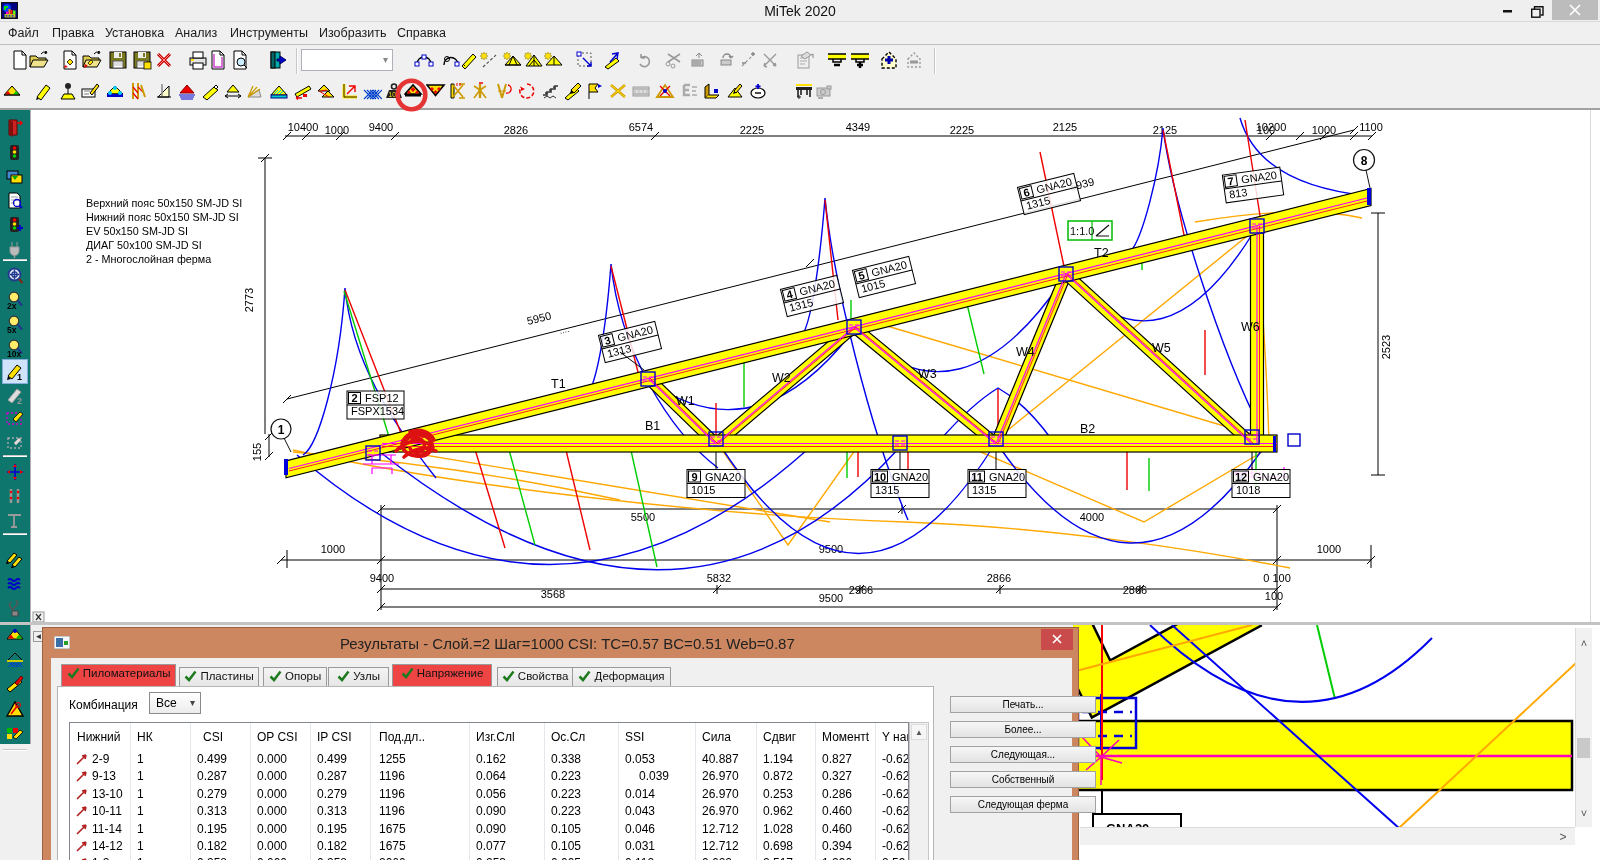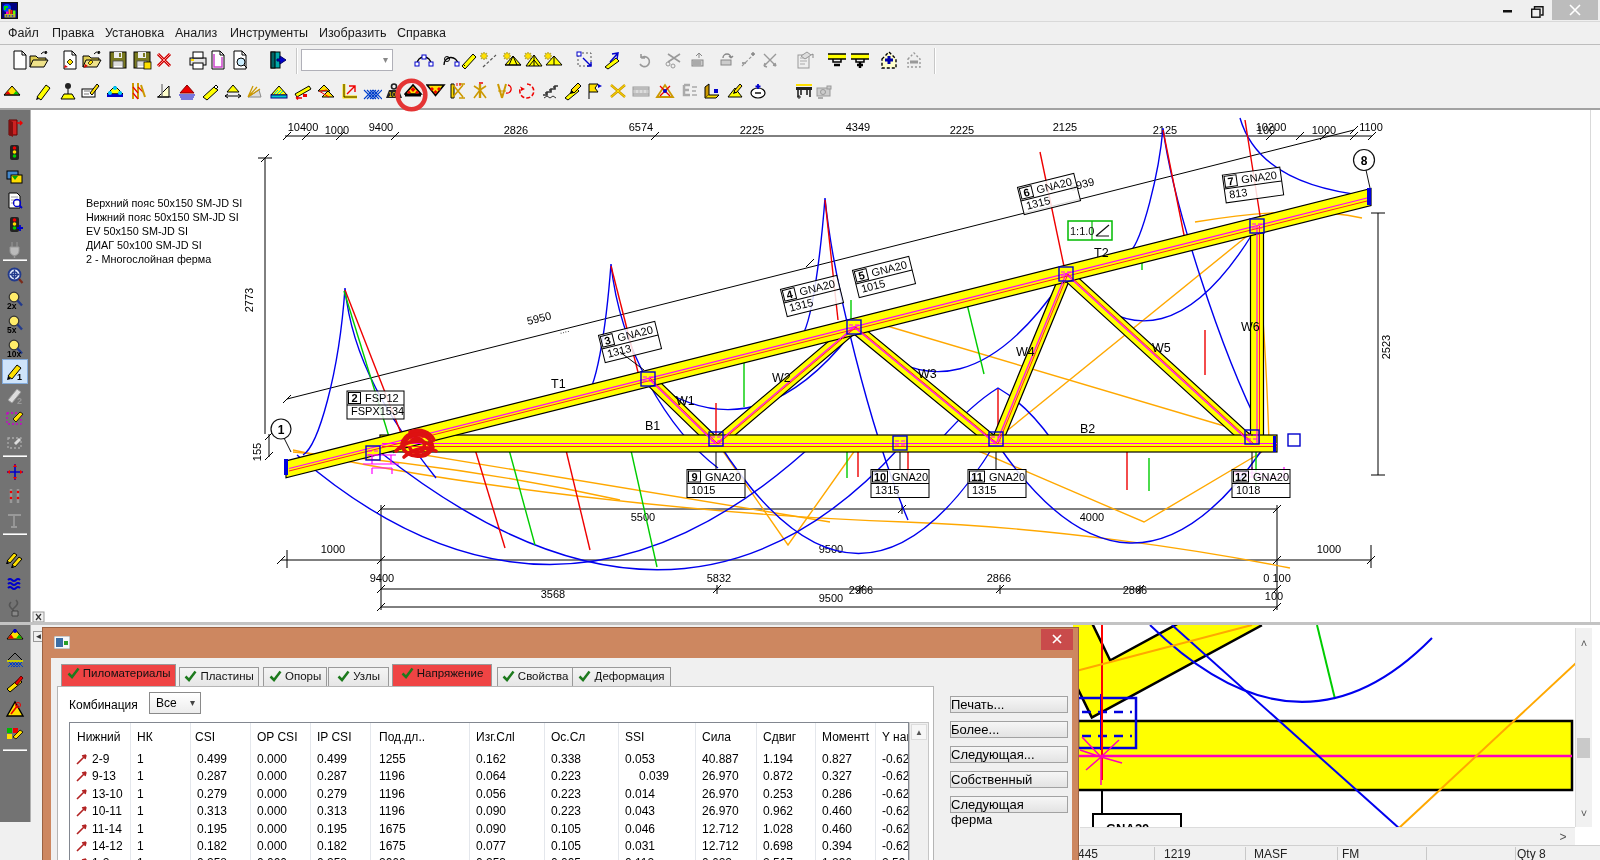--- a/index.html
+++ b/index.html
@@ -4,43 +4,44 @@
 #root{position:relative;width:1600px;height:860px;background:#f0f0f0}
 .abs{position:absolute}
 #titlebar{left:0;top:0;width:1600px;height:22px;background:#efefef;border-bottom:1px solid #d9d9d9}
 #title{left:0;top:3px;width:1600px;text-align:center;font-size:14px;color:#111}
 #closebox{left:1552px;top:0;width:46px;height:20px;background:#bcbcbc;color:#fff;text-align:center;font-size:13px;line-height:19px}
 #menubar{left:0;top:22px;width:1600px;height:23px;background:#f0f0f0;font-size:12.5px;color:#1a1a1a;border-bottom:1px solid #bdbdbd}
 #menubar span{position:absolute;top:4px}
 #tb1{left:0;top:45px;width:1600px;height:31px;background:#f0f0f0}
 #tb2{left:0;top:76px;width:1600px;height:34px;background:#f0f0f0;border-bottom:2px solid #a2a2a2}
 .ic{position:absolute;width:20px;height:20px}
-#sidebar{left:0;top:110px;width:31px;height:712px;background:#737373;border-right:1px solid #b0b0b0}
+#sidebar{left:0;top:110px;width:31px;height:634px;background:#0f766e;border-right:1px solid #b0b0b0}
 #canvas{left:31px;top:110px;width:1559px;height:512px;background:#ffffff}
 #canvr{left:1590px;top:110px;width:10px;height:512px;background:#fff;border-left:1px solid #d9d9d9}
 #canvline{left:0;top:622px;width:1600px;height:3px;background:#c3c3c3}
 #lowleft{left:31px;top:625px;width:18px;height:235px;background:#f0f0f0}
 #lr{left:1073px;top:625px;width:527px;height:235px;background:#ffffff}
 #dlg{left:42px;top:627px;width:1037px;height:233px;background:#cd8760;border:1px solid #9a6243;border-bottom:none;z-index:10}
 #dlgtitle{left:0;top:0;width:1035px;height:30px;color:#222;font-size:15px}
 #dlgclose{left:998px;top:1px;width:32px;height:21px;background:#c94b4b;color:#fff;text-align:center;font-size:12px;line-height:20px}
 #dlgbody{left:8px;top:30px;width:1021px;height:203px;background:#f0f0f0}
 .tab{position:absolute;top:9px;height:19px;background:linear-gradient(#f4f4f4,#e6e6e6);border:1px solid #9a9a9a;border-bottom:none;font-size:11.5px;color:#111;text-align:center;z-index:2;line-height:17px;white-space:nowrap}
 .tabA{top:6px;height:22px;background:#ef4444;z-index:3}
 #tabpage{left:6px;top:28px;width:877px;height:175px;background:#fff;border:1px solid #b5b5b5;z-index:1}
-.btn{position:absolute;left:899px;width:118px;height:17px;background:linear-gradient(#f6f6f6,#e3e3e3);border:1px solid #a2a2a2;font-size:13px;line-height:15px;color:#000;z-index:4}
+.btn{position:absolute;left:899px;width:146px;height:17px;background:linear-gradient(#f6f6f6,#e3e3e3);border:1px solid #a2a2a2;font-size:10px;text-align:center;line-height:15px;color:#000;z-index:4}
 #tbl{left:18px;top:64px;width:840px;height:139px;background:#fff;border:1px solid #828790;font-size:12px;color:#000;z-index:4;overflow:hidden}
 .hdr{position:absolute;top:7px;color:#000;white-space:nowrap}
 .cs{position:absolute;top:0;width:1px;height:139px;background:#e4e7ec}
 .row{position:absolute;left:0;width:838px;height:17px}
 .cell{position:absolute;top:1px;white-space:nowrap}
 #vsb{left:858px;top:64px;width:20px;height:139px;background:#f0f0f0;border:1px solid #c6c6c6;z-index:4}</style></head>
 <body>
 <div id="root">
 <div class="abs" id="titlebar"></div>
+<div class="abs" id="title">MiTek 2020</div>
 <svg class="abs" style="left:1px;top:2px" width="18" height="17">
       <rect x="0.5" y="0.5" width="16" height="16" fill="#000080" stroke="#111"></rect>
       <circle cx="6" cy="6" r="4" fill="#0040ff"></circle>
       <path d="M3,4 h4 v2 h-2 v2 h-2 z" fill="#00dd00"></path>
       <rect x="7.5" y="7" width="2" height="5" fill="#ff8800"></rect>
       <rect x="9.5" y="8" width="2" height="4" fill="#ff2200"></rect>
       <rect x="5" y="9.5" width="2.5" height="2.5" fill="#ff00cc"></rect>
       <rect x="12" y="8.5" width="2.5" height="3.5" fill="#66ff00"></rect>
       <rect x="3.5" y="12" width="11" height="3.5" fill="#bbbb22"></rect>
       <circle cx="5.5" cy="13.8" r="0.9" fill="#2233cc"></circle>
@@ -879,34 +880,25 @@
         <line x1="1102" y1="790" x2="1102" y2="818" stroke="#000" stroke-width="2"></line>
         <rect x="1093" y="814" width="88" height="26" fill="#fff" stroke="#000" stroke-width="2"></rect>
         <text x="1106" y="833" font-size="13px" font-weight="bold" fill="#000">GNA20</text>
       </svg>
       <div style="position:absolute;left:502px;top:3px;width:17px;height:199px;background:#f1f1f1;border-left:1px solid #dcdcdc"></div>
       <div style="position:absolute;left:504px;top:113px;width:13px;height:20px;background:#c9c9c9"></div>
       <div style="position:absolute;left:504px;top:12px;width:14px;height:14px;color:#555;font-size:11px;text-align:center">˄</div>
       <div style="position:absolute;left:504px;top:182px;width:14px;height:14px;color:#555;font-size:11px;text-align:center">˅</div>
       <div style="position:absolute;left:7px;top:202px;width:495px;height:18px;background:#f1f1f1;border-top:1px solid #dcdcdc"></div>
       <div style="position:absolute;left:483px;top:205px;width:14px;height:14px;color:#555;font-size:12px;text-align:center">˃</div>
-      <div style="position:absolute;left:0;top:220px;width:527px;height:15px;background:#f0f0f0;border-top:1px solid #d0d0d0;font-size:12px;color:#222">
-        <span style="position:absolute;left:5px;top:1px">445</span>
-        <span style="position:absolute;left:91px;top:1px">1219</span>
-        <span style="position:absolute;left:181px;top:1px">MASF</span>
-        <span style="position:absolute;left:269px;top:1px">FM</span>
-        <span style="position:absolute;left:444px;top:1px">Qty 8</span>
-        <div style="position:absolute;left:81px;top:1px;width:1px;height:14px;background:#c8c8c8"></div>
-        <div style="position:absolute;left:172px;top:1px;width:1px;height:14px;background:#c8c8c8"></div>
-        <div style="position:absolute;left:264px;top:1px;width:1px;height:14px;background:#c8c8c8"></div>
-        <div style="position:absolute;left:353px;top:1px;width:1px;height:14px;background:#c8c8c8"></div>
-        <div style="position:absolute;left:442px;top:1px;width:1px;height:14px;background:#c8c8c8"></div>
-      </div>
     </div>
 <div class="abs" id="dlg">
+<div class="abs" id="dlgtitle">
+        <span style="position:absolute;left:297px;top:7px">Результаты - Слой.=2 Шаг=1000 CSI: TC=0.57 BC=0.51 Web=0.87</span>
+      </div>
 <svg class="abs" style="left:11px;top:8px" width="16" height="13">
         <rect width="16" height="13" fill="#f8f8f8" stroke="#999"></rect>
         <rect x="2" y="2" width="7" height="9" fill="#3a6ea5"></rect>
         <rect x="10" y="5" width="4" height="4" fill="#27a027"></rect>
       </svg>
 <div class="abs" id="dlgclose"><svg width="32" height="21">
           <path d="M12,6 L20,14 M20,6 L12,14" stroke="#fff" stroke-width="1.7"></path>
         </svg></div>
 <div class="abs" id="dlgbody">
   <div class="tab tabA" style="left:10px;width:115px"><svg width="13" height="12" style="vertical-align:-2px">
@@ -941,21 +933,21 @@
           <div class="cs" style="left:300px"></div>
           <div class="cs" style="left:399px"></div>
           <div class="cs" style="left:474px"></div>
           <div class="cs" style="left:548px"></div>
           <div class="cs" style="left:625px"></div>
           <div class="cs" style="left:686px"></div>
           <div class="cs" style="left:745px"></div>
           <div class="cs" style="left:805px"></div>
           <span class="hdr" style="left:7px">Нижний</span>
           <span class="hdr" style="left:67px">НК</span>
-          <span class="hdr" style="left:125px">CSI</span>
+          <span class="hdr" style="left:133px">CSI</span>
           <span class="hdr" style="left:187px">OP CSI</span>
           <span class="hdr" style="left:247px">IP CSI</span>
           <span class="hdr" style="left:309px">Под.дл..</span>
           <span class="hdr" style="left:406px">Изг.Слl</span>
           <span class="hdr" style="left:481px">Ос.Сл</span>
           <span class="hdr" style="left:555px">SSI</span>
           <span class="hdr" style="left:632px">Сила</span>
           <span class="hdr" style="left:693px">Сдвиг</span>
           <span class="hdr" style="left:752px">Моментt</span>
           <span class="hdr" style="left:812px">Y наг</span>

